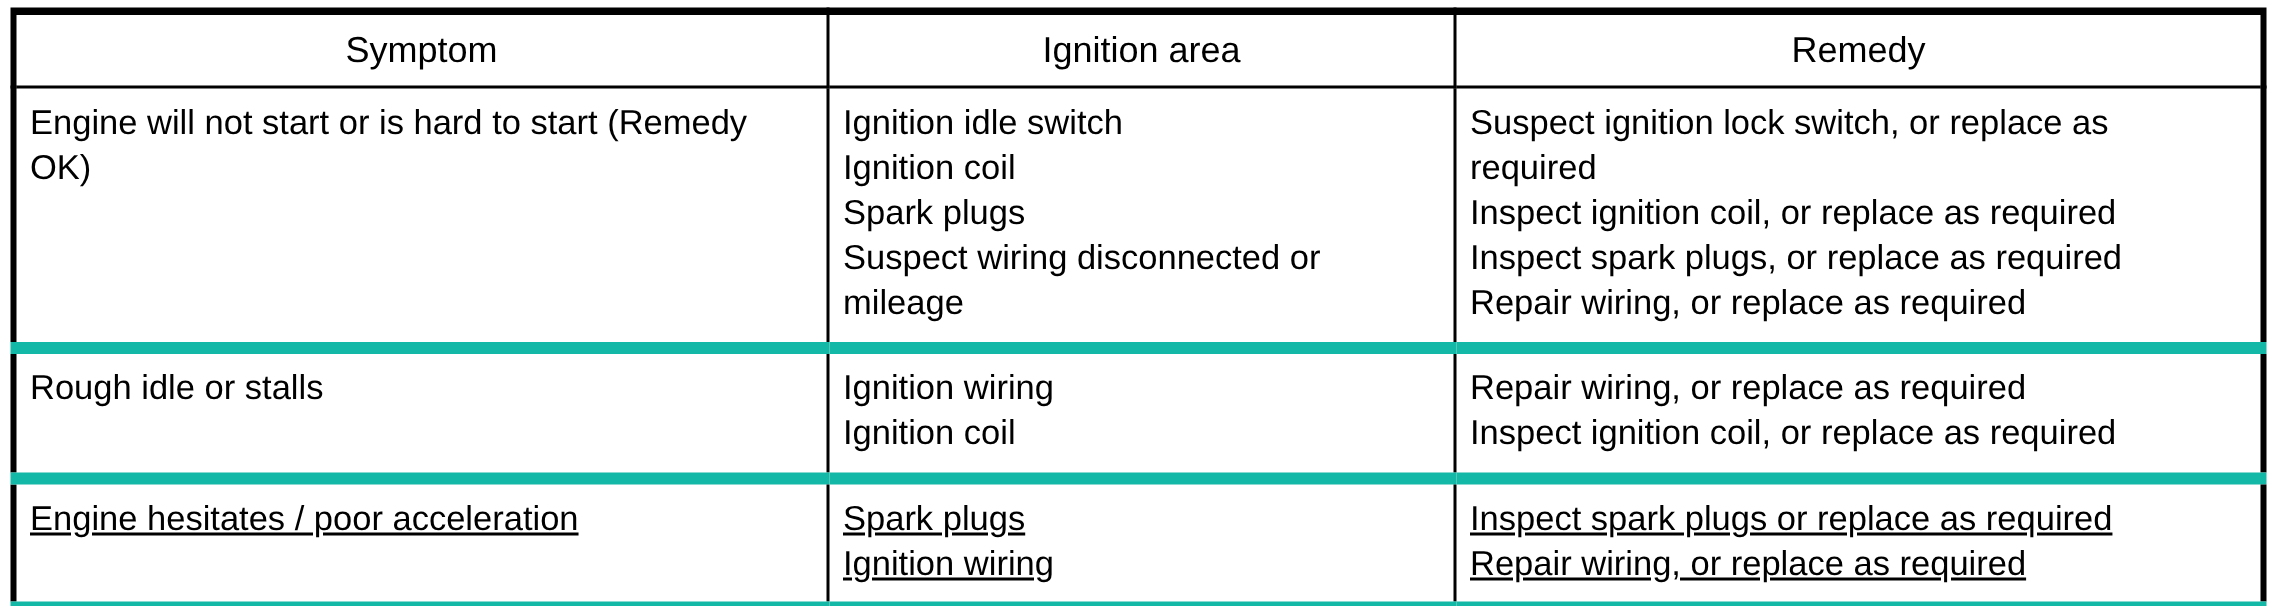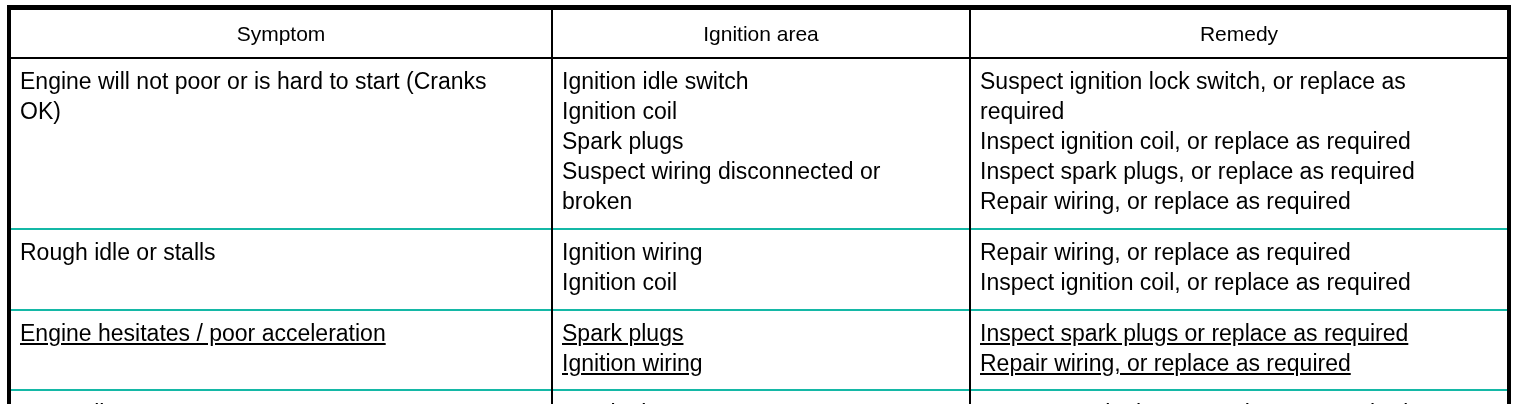--- a/index.html
+++ b/index.html
@@ -36,38 +36,38 @@
     border-left: 4px solid #000;
     border-right: 4px solid #000;
   }
 
   col.c-symptom  { width: 543px; }
   col.c-suspect  { width: 418px; }
   col.c-remedy   { width: 539px; }
 
   thead th {
     font-weight: normal;
-    font-size: 21px;
+    font-size: 24px;
     line-height: 30px;
     text-align: center;
     padding: 9px 0 8px 0;
     border-bottom: 2px solid #000;
     border-right: 2px solid #000;
     vertical-align: middle;
     white-space: nowrap;
   }
   thead th:last-child { border-right: none; }
 
   tbody td {
     font-size: 23px;
     line-height: 30px;
     text-align: left;
     vertical-align: top;
     padding: 7px 8px 9px 9px;
-    border-top: 2px solid #14b8a6;
+    border-top: 8px solid #14b8a6;
     border-right: 2px solid #000;
   }
   tbody td:last-child { border-right: none; }
   tbody tr:first-child td { border-top: none; }
 
   tbody td .line { display: block; white-space: pre; }
 
   
   tr.row-1 td { height: 153px; }
   tr.row-2 td { height: 63px; }
@@ -94,31 +94,31 @@
         <th>Ignition area</th>
         <th>Remedy</th>
       </tr>
     </thead>
 
     <tbody>
 
       <tr class="row-1">
         <td>
           <div class="cell-lines">
-            <span class="line">Engine will not poor or is hard to start (Cranks</span>
+            <span class="line">Engine will not start or is hard to start (Remedy</span>
             <span class="line">OK)</span>
           </div>
         </td>
         <td>
           <div class="cell-lines">
             <span class="line">Ignition idle switch</span>
             <span class="line">Ignition coil</span>
             <span class="line">Spark plugs</span>
             <span class="line">Suspect wiring disconnected or</span>
-            <span class="line">broken</span>
+            <span class="line">mileage</span>
           </div>
         </td>
         <td>
           <div class="cell-lines">
             <span class="line">Suspect ignition lock switch, or replace as</span>
             <span class="line">required</span>
             <span class="line">Inspect ignition coil, or replace as required</span>
             <span class="line">Inspect spark plugs, or replace as required</span>
             <span class="line">Repair wiring, or replace as required</span>
           </div>

